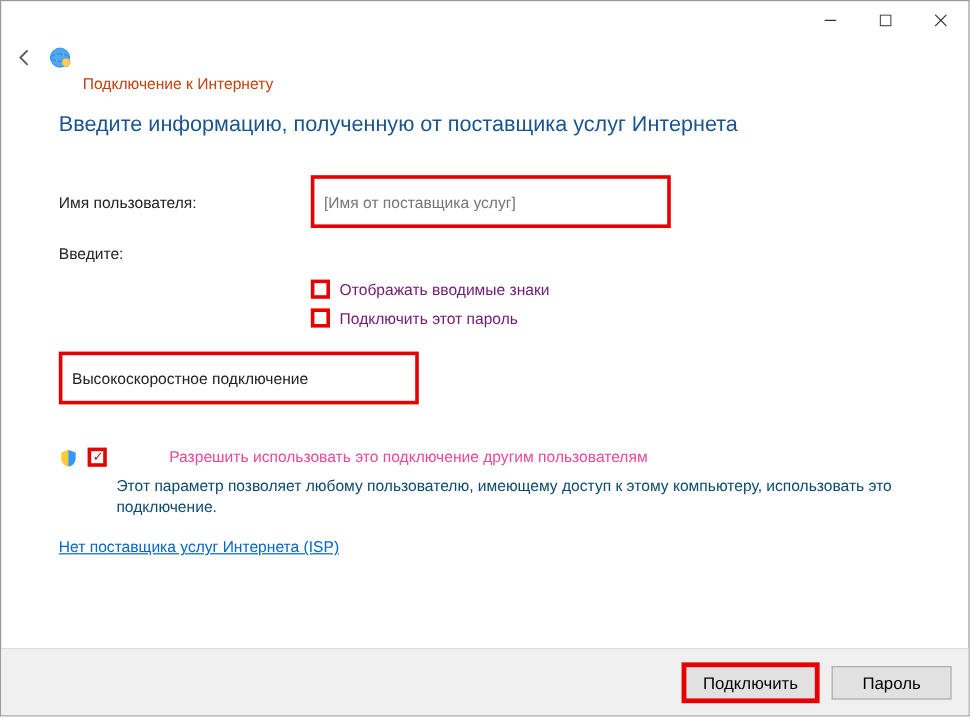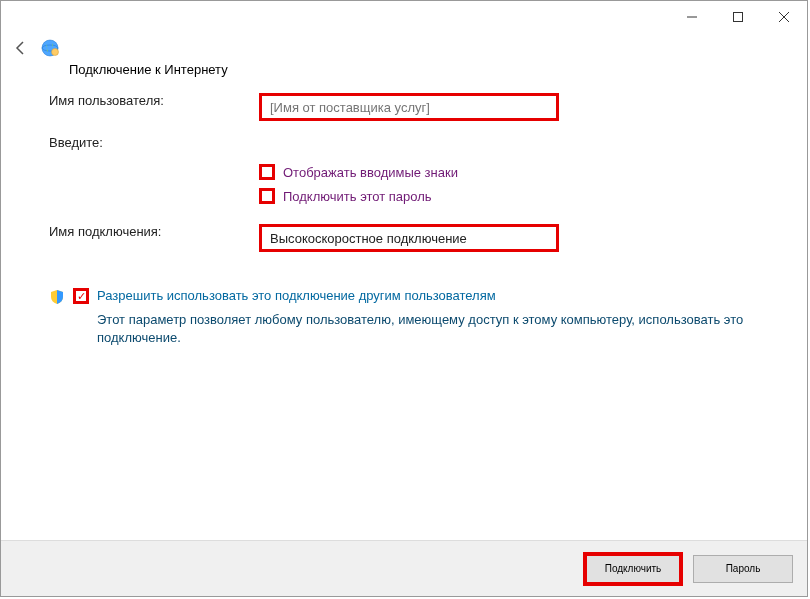--- a/index.html
+++ b/index.html
@@ -51,50 +51,50 @@
       justify-content: center;
       color: #555;
       cursor: pointer;
     }
     .globe-icon {
       width: 18px;
       height: 18px;
       position: relative;
     }
     .header-title {
-      color: #000000;
+      color: #c2410c;
       font-size: 13px;
       margin-top: 43px;
     }
     .content {
       flex: 1;
       padding: 30px 48px 0 48px;
     }
     .main-heading {
       color: #1a5490;
       font-size: 18px;
       font-weight: 400;
       margin-bottom: 32px;
     }
     .form-row {
       display: flex;
-      align-items: flex-start;
+      align-items: center;
       margin-bottom: 14px;
     }
     .form-label {
       width: 210px;
       color: #222;
       font-size: 13px;
     }
     .input-wrap {
       position: relative;
     }
     .text-input {
       width: 300px;
-      height: 28px;
+      height: 44px;
       border: 1px solid #aaa;
       padding: 0 8px;
       font-size: 13px;
       font-family: inherit;
       color: #999;
       background: #fff;
     }
     .text-input.filled {
       color: #222;
     }
@@ -144,22 +144,23 @@
     .perm-checkbox::after {
       content: '✓';
       color: #e60000;
       font-size: 11px;
       line-height: 10px;
       position: absolute;
       top: 0;
       left: 1px;
     }
     .perm-text {
-      color: #0369a1;
-      font-size: 13px;
+      color: #ec4899;
+      font-size: 13px;
+      margin-left: 44px;
     }
     .perm-desc {
       color: #0c4a6e;
       font-size: 13px;
       margin-left: 48px;
       margin-bottom: 16px;
       line-height: 1.4;
     }
     .link {
       color: #0066cc;
@@ -175,21 +176,21 @@
       justify-content: flex-end;
       align-items: center;
       padding: 0 14px;
       gap: 10px;
     }
     .btn {
       min-width: 100px;
       height: 28px;
       border: 1px solid #adadad;
       background: #e1e1e1;
-      font-size: 10px;
+      font-size: 14px;
       font-family: inherit;
       cursor: pointer;
       padding: 0 14px;
     }
     .btn-primary {
       border: 4px solid #e60000;
       height: 34px;
     }
   </style>
 </head>
@@ -227,20 +228,21 @@
         <ellipse cx="9" cy="9" rx="8" ry="3" fill="none" stroke="#1a75d1" stroke-width="0.5"></ellipse>
         <path d="M5 5 Q7 7 6 10 Q5 12 7 13" fill="#7dc97d" stroke="none"></path>
         <path d="M11 4 Q13 6 12 9" fill="#7dc97d" stroke="none"></path>
         <circle cx="14" cy="13" r="3.5" fill="#ffcc66" stroke="#cc9933" stroke-width="0.5"></circle>
       </svg>
     </div>
     <span class="header-title">Подключение к Интернету</span>
   </div>
 
   <div class="content">
+    <h1 class="main-heading">Введите информацию, полученную от поставщика услуг Интернета</h1>
 
     <div class="form-row">
       <label class="form-label">Имя пользователя:</label>
       <div class="input-wrap">
         <input type="text" class="text-input highlight-red" placeholder="[Имя от поставщика услуг]" style="">
       </div>
     </div>
 
     <div class="form-row">
       <label class="form-label">Введите:</label>
@@ -250,38 +252,38 @@
       <span class="checkbox"></span>
       <span class="checkbox-label">Отображать вводимые знаки</span>
     </div>
 
     <div class="checkbox-row">
       <span class="checkbox"></span>
       <span class="checkbox-label">Подключить этот пароль</span>
     </div>
 
     <div class="form-row conn-name-row">
-      <label class="form-label">Имя подключения:</label>
       <div class="input-wrap">
         <input type="text" class="text-input filled highlight-red" value="Высокоскоростное подключение" style="">
       </div>
     </div>
 
     <div class="permission-block">
       <span class="shield-icon">
         <svg width="16" height="16" viewBox="0 0 16 16">
           <path d="M8 1 L14 3 L14 8 Q14 13 8 15 Q2 13 2 8 L2 3 Z" fill="#ffcc33"></path>
           <path d="M8 1 L14 3 L14 8 Q14 13 8 15 L8 1 Z" fill="#3399ff"></path>
         </svg>
       </span>
       <span class="perm-checkbox"></span>
       <span class="perm-text">Разрешить использовать это подключение другим пользователям</span>
     </div>
     <div class="perm-desc">Этот параметр позволяет любому пользователю, имеющему доступ к этому компьютеру, использовать это подключение.</div>
 
+    <a class="link">Нет поставщика услуг Интернета (ISP)</a>
 
   </div>
 
   <div class="footer">
     <button class="btn btn-primary">Подключить</button>
     <button class="btn">Пароль</button>
   </div>
 </div>
 
 </body></html>

